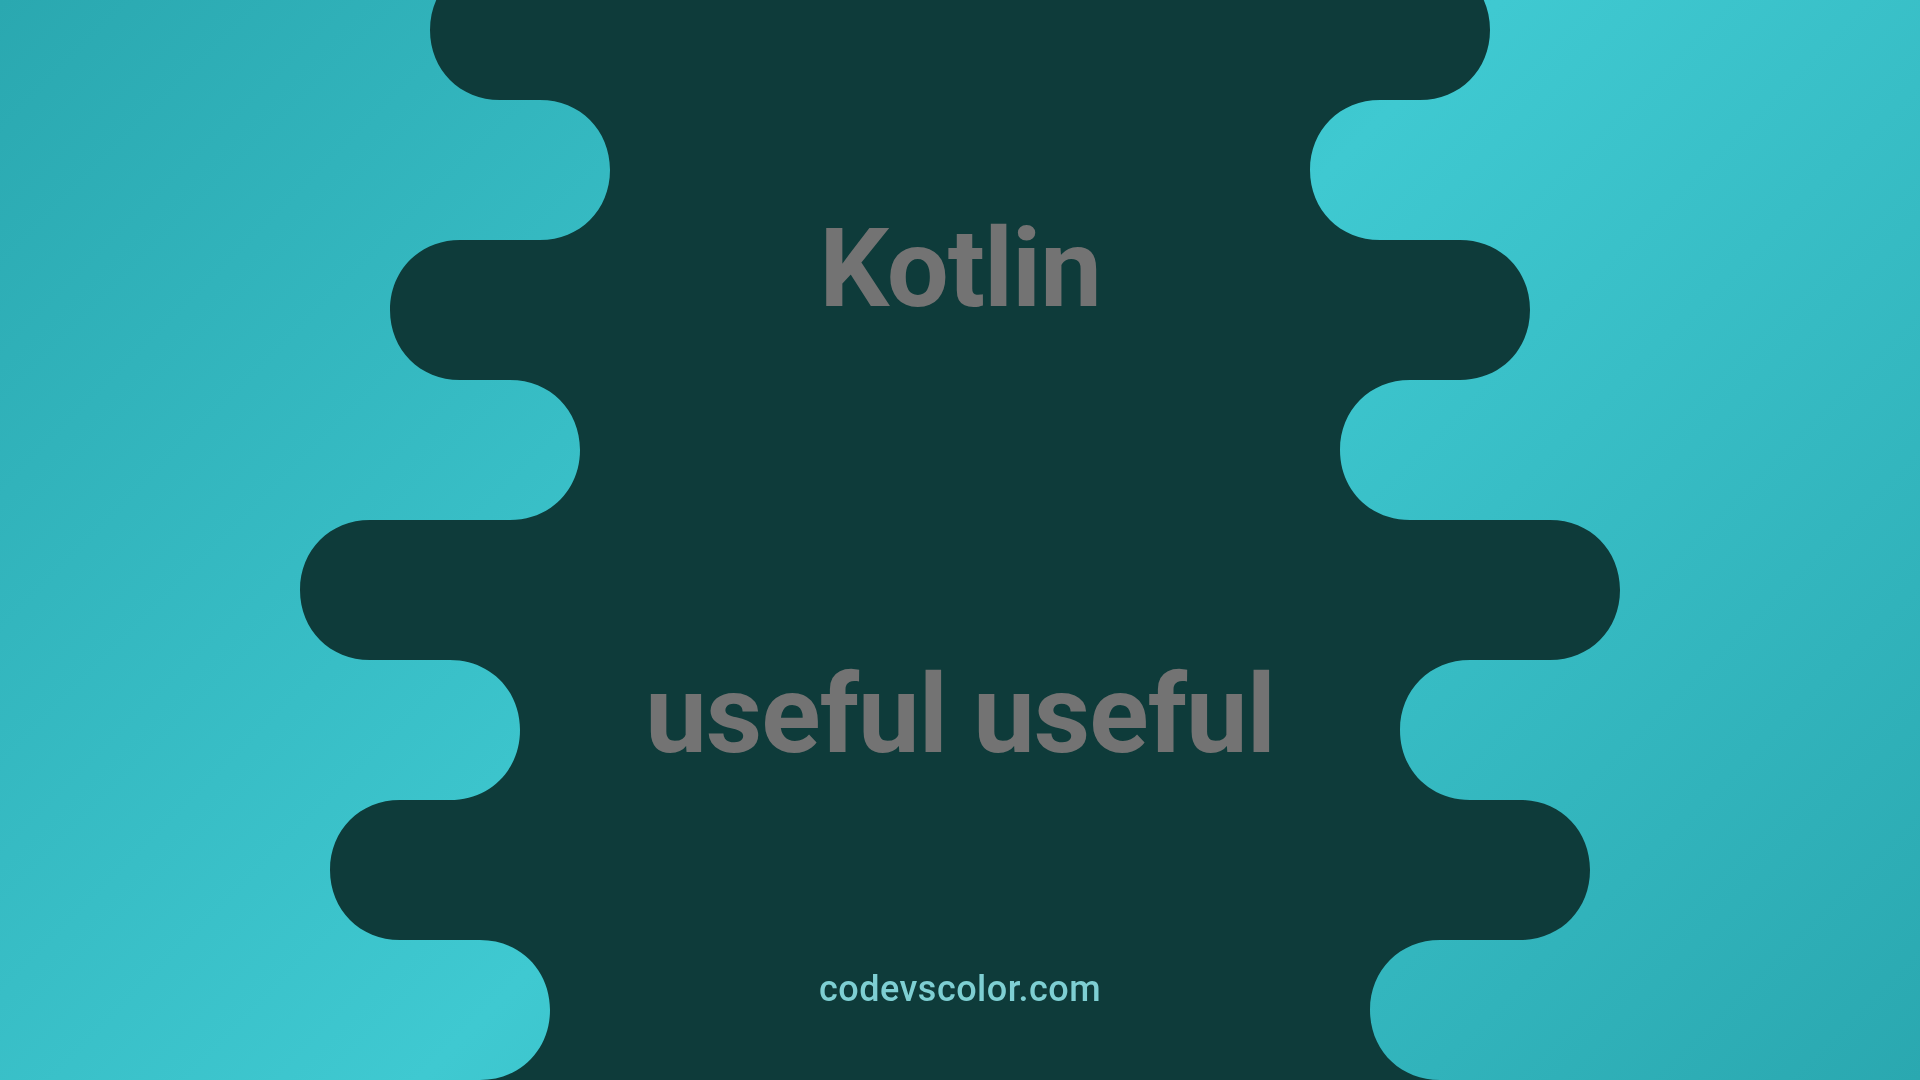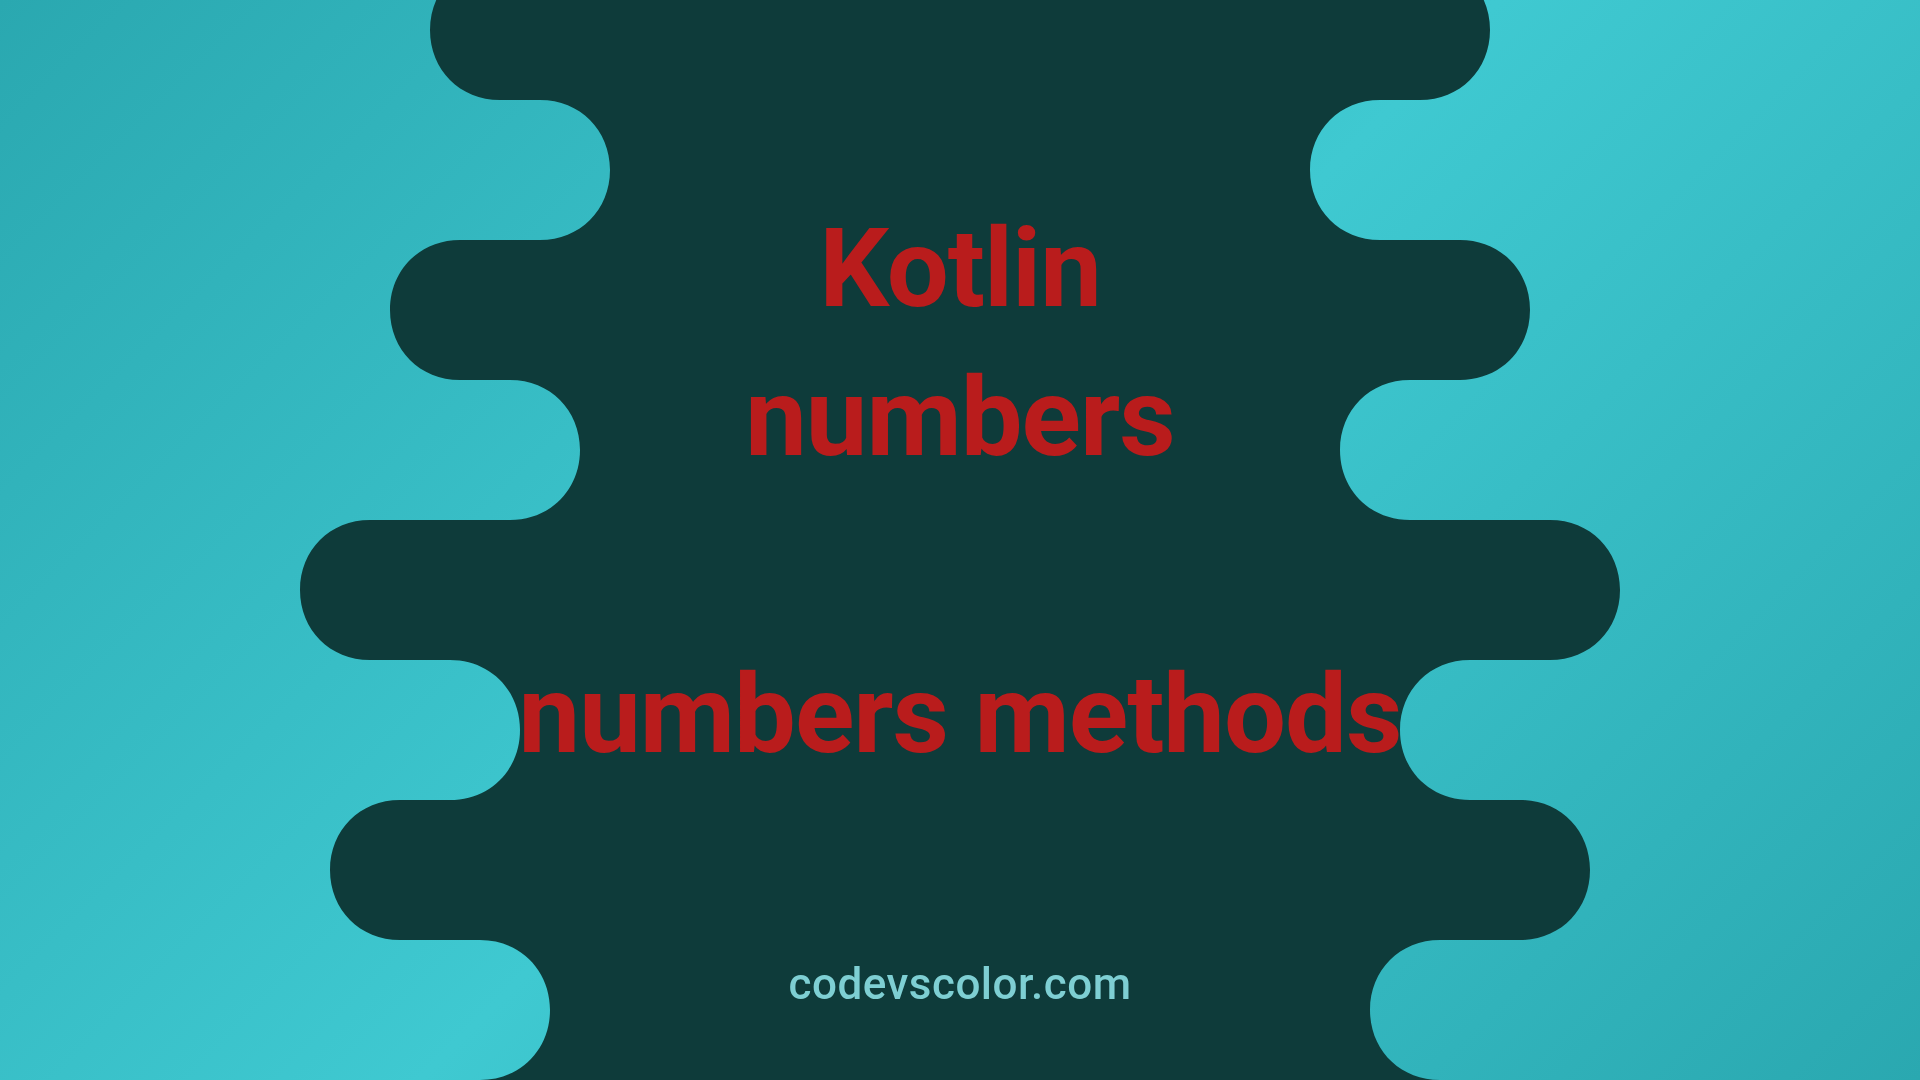--- a/index.html
+++ b/index.html
@@ -22,34 +22,34 @@
   .content {
     position: absolute;
     top: 50%;
     left: 50%;
     transform: translate(-50%, -58%);
     z-index: 2;
     text-align: center;
     width: 1200px;
   }
   .title {
-    color: #b91c1c;
+    color: #737373;
     font-size: 110px;
     font-weight: 700;
     line-height: 1.35;
     letter-spacing: -1px;
   }
   .attribution {
     position: absolute;
     bottom: 70px;
     left: 50%;
     transform: translateX(-50%);
     z-index: 2;
     color: #7ecfd3;
-    font-size: 44px;
+    font-size: 36px;
     font-weight: 500;
     letter-spacing: 0.5px;
   }
 </style>
 </head>
 <body>
 
 <div class="blob">
   <svg viewBox="0 0 1520 1160" xmlns="http://www.w3.org/2000/svg">
     <path fill="#0e3b3a" d="
@@ -104,19 +104,19 @@
       C 1260 140 1290 110 1290 70
       C 1290 30 1260 0 1220 0
       Z
     "></path>
   </svg>
 </div>
 
 <div class="content">
   <h1 class="title">
     <span>Kotlin</span><br>
-    <span>numbers</span><br>
     <br>
-    <span>numbers methods</span>
+    <br>
+    <span>useful useful</span>
   </h1>
 </div>
 
 <div class="attribution">codevscolor.com</div>
 
 </body></html>

